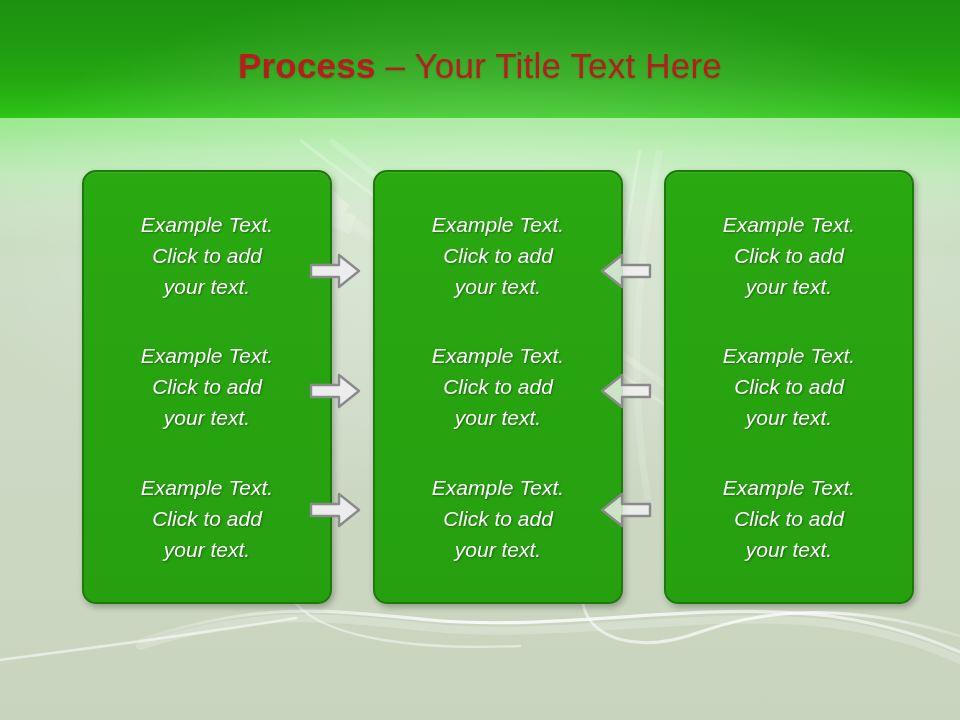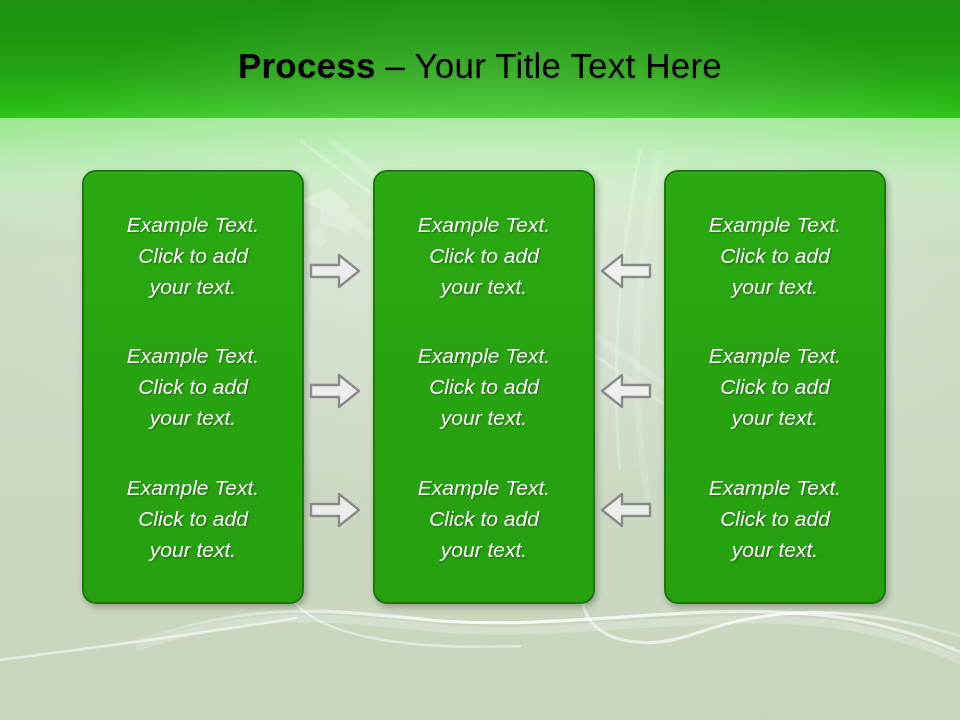--- a/index.html
+++ b/index.html
@@ -53,35 +53,35 @@
     pointer-events: none;
   }
 
   
   .title-bar {
     position: absolute;
     left: 0;
     top: 44px;
     width: 960px;
     text-align: center;
-    color: #000000;
+    color: #b91c1c;
     font-size: 35px;
     line-height: 44px;
     letter-spacing: 0.2px;
     text-shadow: 0 1px 2px rgba(0,0,0,0.18);
     white-space: nowrap;
   }
   .title-strong { font-weight: bold; }
   .title-rest { font-weight: normal; }
 
   
   .box {
     position: absolute;
     top: 170px;
-    width: 222px;
+    width: 250px;
     height: 434px;
     border-radius: 14px;
     background: linear-gradient(180deg, #2aa911 0%, #28a410 40%, #26a00f 100%);
     border: 2px solid #1c7a0b;
     box-shadow: 2px 3px 6px rgba(0,0,0,0.28), inset 0 1px 0 rgba(255,255,255,0.10);
     box-sizing: border-box;
     display: flex;
     flex-direction: column;
     justify-content: space-around;
     align-items: center;

